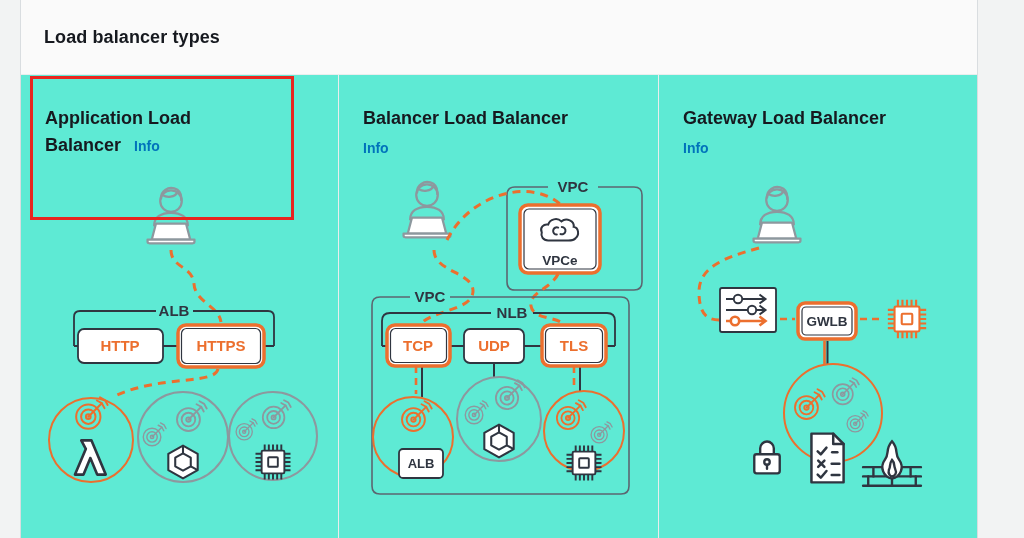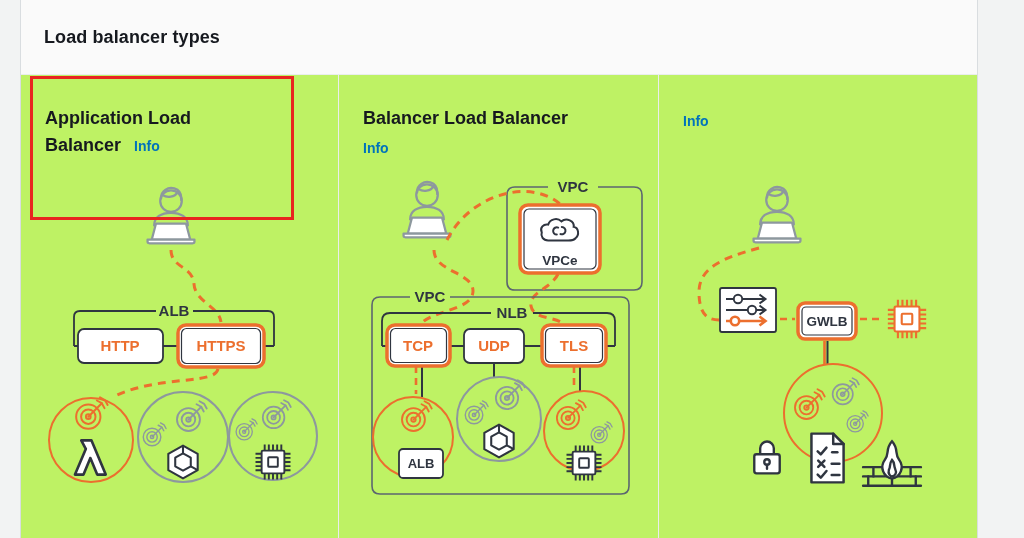--- a/index.html
+++ b/index.html
@@ -3,21 +3,21 @@
 <meta charset="utf-8">
 <style>
   :root{
     --orange:#ec6f2e; --dark:#2f3540; --icon-gray:#8d989e; --bracket:#5c6670;
     --link-blue:#0073bb; --heading:#16191f; --annotation-red:#e8251f;
     --page-bg:#f2f3f3; --header-bg:#fafafa; --divider:#eaeded; --panel-border:#d9dde0;
   }
   *{margin:0;padding:0;box-sizing:border-box}
   html,body{width:1024px;height:538px;overflow:hidden}
   body{background:var(--page-bg);font-family:"Liberation Sans",sans-serif;position:relative}
-  .panel{position:absolute;left:20px;top:0;width:958px;height:538px;background:#bef264;
+  .panel{position:absolute;left:20px;top:0;width:958px;height:538px;background:#5eead4;
          border-left:1px solid var(--panel-border);border-right:1px solid var(--panel-border)}
   .panel-header{height:75px;background:var(--header-bg);border-bottom:1px solid var(--divider);
          display:flex;align-items:center;padding-left:23px}
   .panel-header h1{font-size:18px;font-weight:700;color:var(--heading);letter-spacing:.1px}
   .cards{display:flex;height:463px}
   .card{position:relative;padding:30px 24px 4px}
   .card1{width:317px}
   .card2{width:320px;border-left:1px solid var(--divider)}
   .card3{flex:1;border-left:1px solid var(--divider)}
   .card-title{font-size:18px;font-weight:700;color:var(--heading);line-height:27px}
@@ -210,20 +210,21 @@
         <use href="#sym-hex" x="128" y="252" width="38" height="38" class="ic-dark"></use>
         <circle class="circ-orange" cx="232" cy="261" r="40"></circle>
         <use href="#sym-target" x="202" y="229" width="33" height="33" class="ic-orange"></use>
         <use href="#sym-target" x="237" y="251" width="24" height="24" class="ic-gray"></use>
         <use href="#sym-chip" x="211" y="272" width="42" height="42" class="ic-dark"></use>
       </svg>
     </div>
 
     <div class="card card3">
       <div class="card-title">
+        <span>Gateway Load Balancer</span>
         <a class="info info-block">Info</a>
       </div>
       <svg class="dia dia3" width="313" height="345" viewBox="0 0 313 345">
         <use href="#sym-person" x="80" y="15" width="60" height="62" class="ic-gray"></use>
         <path class="dash" d="M92,78 C55,88 32,98 32,122 C32,146 42,150 52,150"></path>
         <g>
           <rect class="box-dark" x="53" y="118" width="56" height="44" rx="2" stroke-width="1.7"></rect>
           <path class="sol-dark" stroke-width="1.9" d="M59,129 H66.5 M75.5,129 H97 M92.5,124.5 L98.5,129 L92.5,133.5"></path>
           <circle class="ln-dark" stroke-width="1.9" cx="71" cy="129" r="4.2" fill="#fff"></circle>
           <path class="sol-dark" stroke-width="1.9" d="M59,140 H80.5 M89.5,140 H97 M92.5,135.5 L98.5,140 L92.5,144.5"></path>

